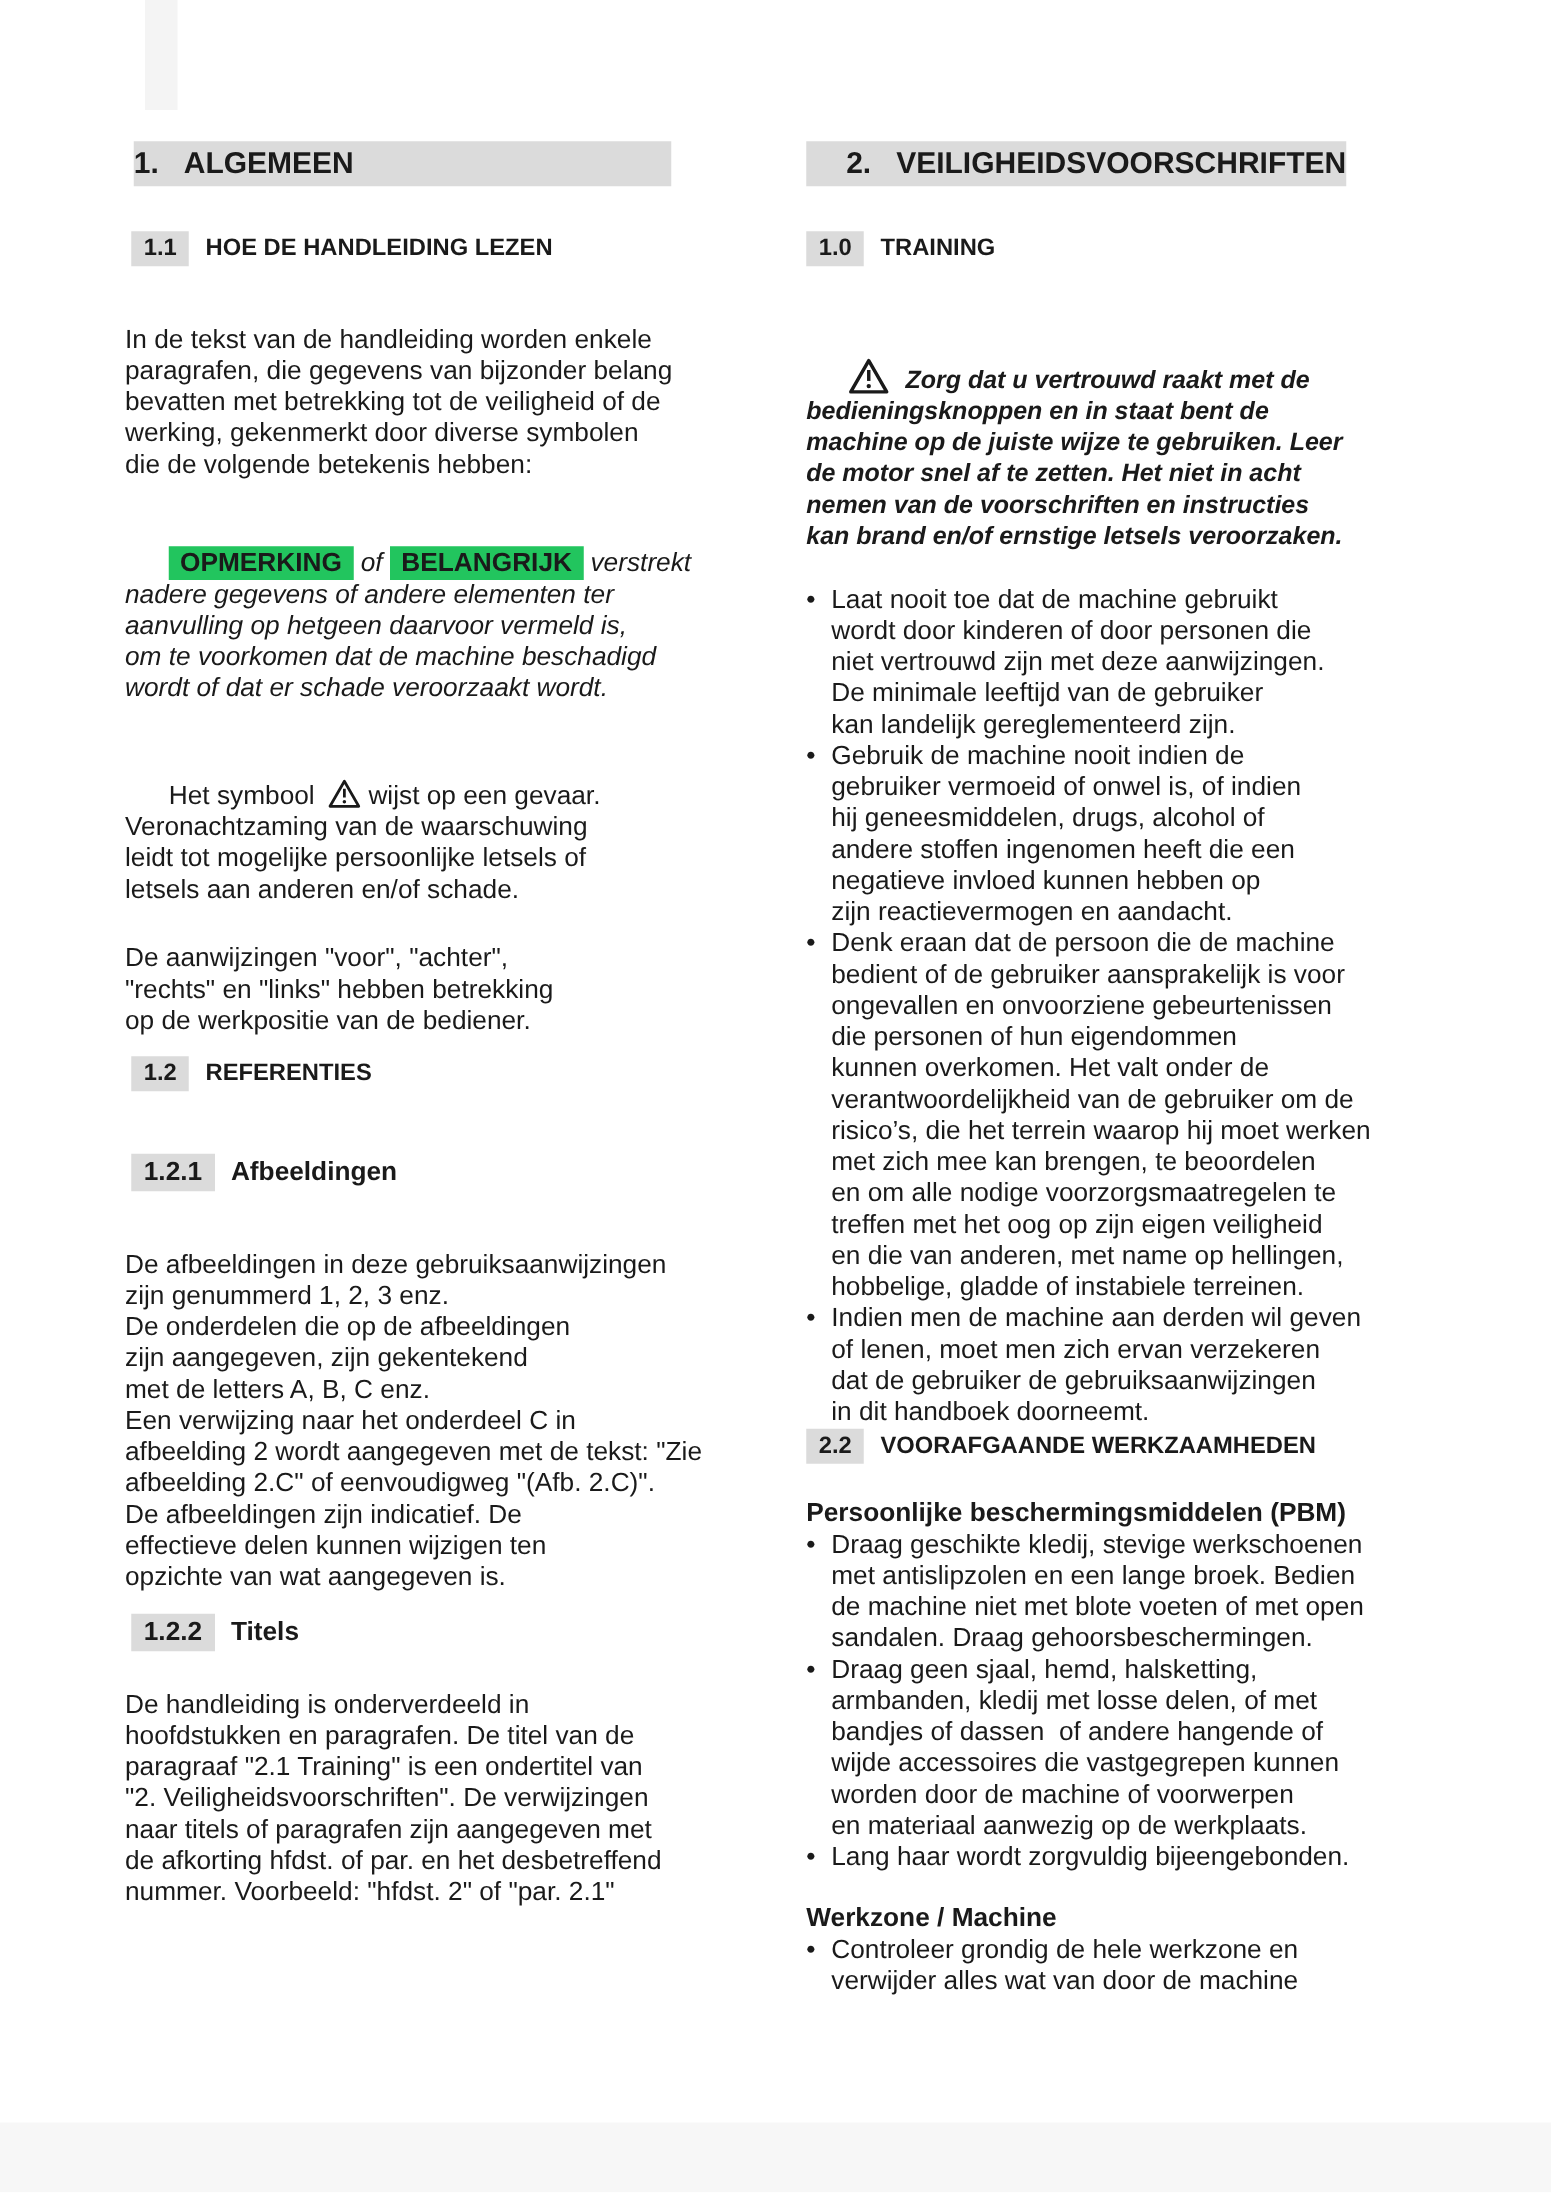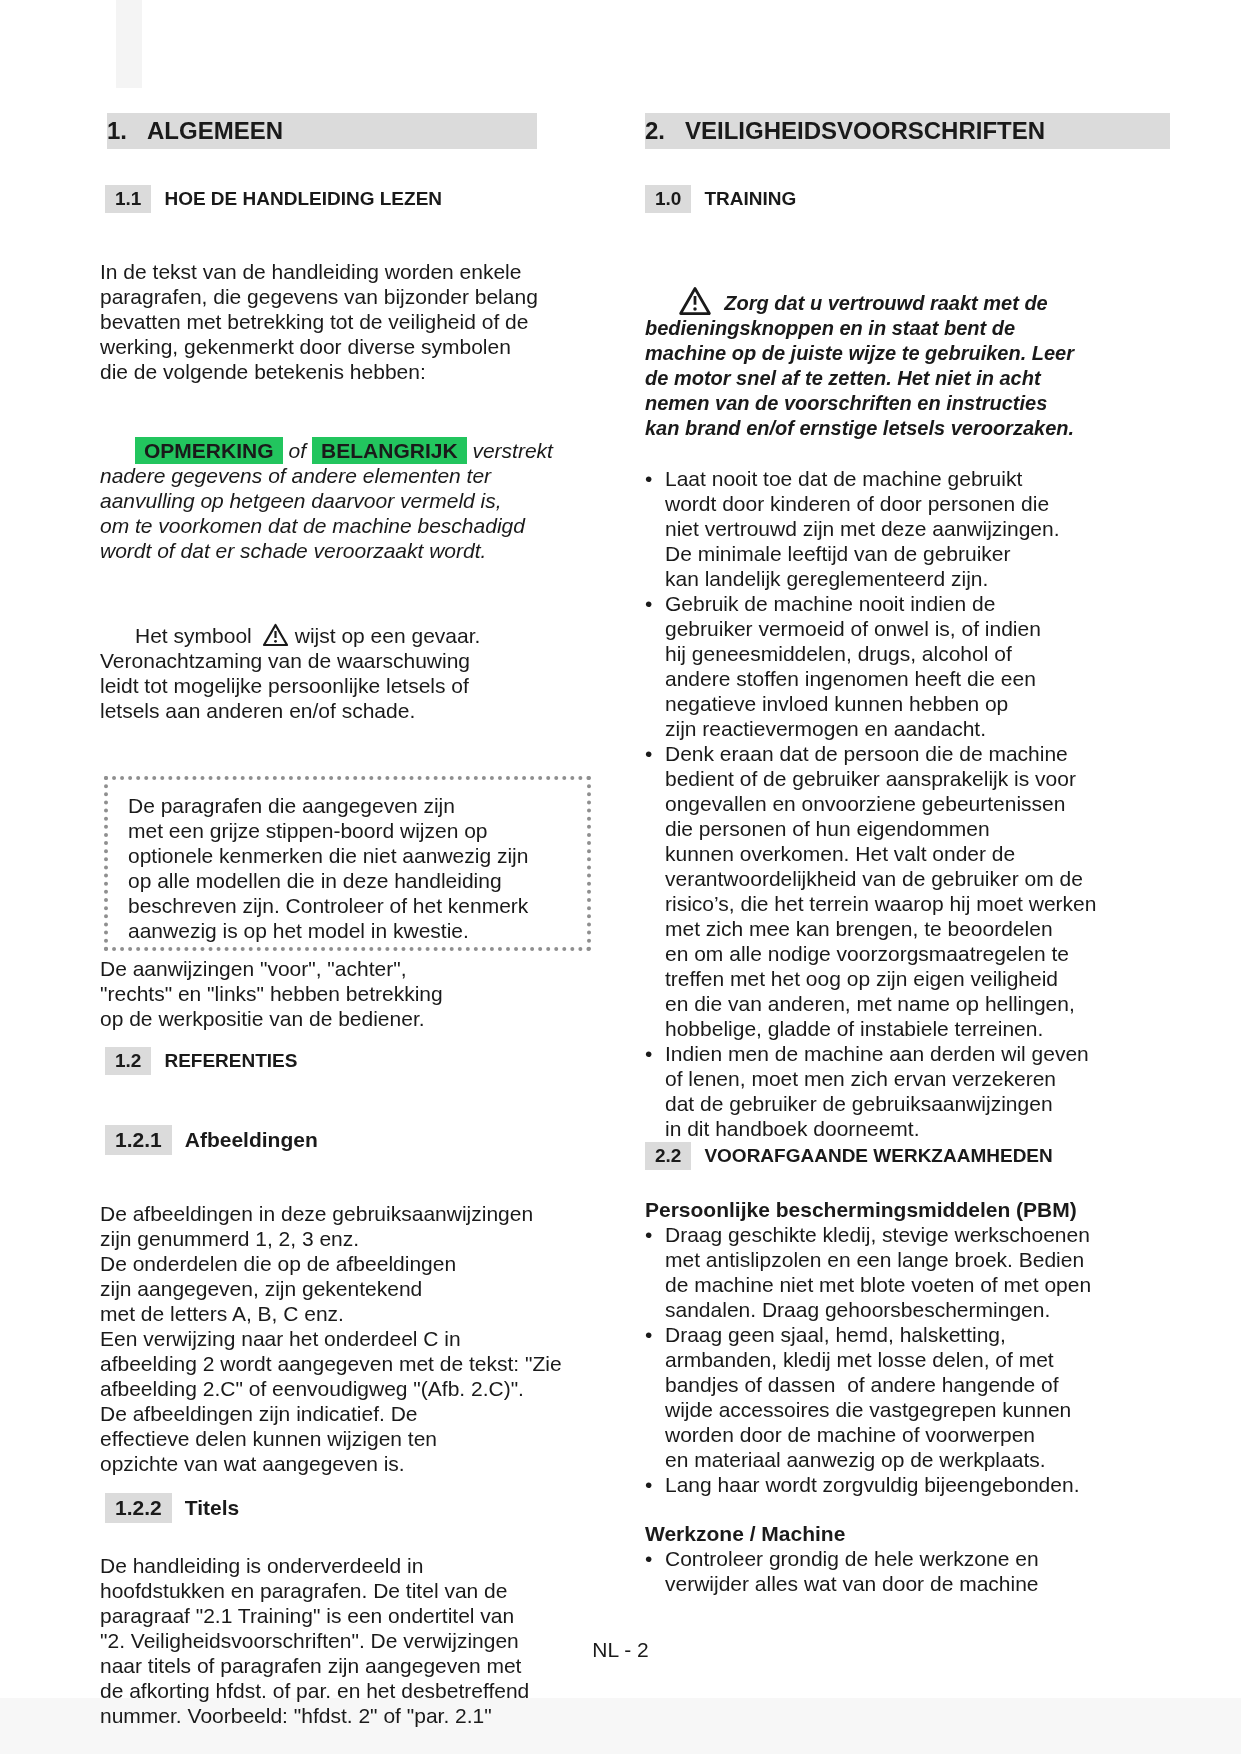--- a/index.html
+++ b/index.html
@@ -20,21 +20,21 @@
   .col-right{left:645px;width:520px;}
 
   .section-bar{
     background:#dbdbdb;
     font-size:24px;font-weight:bold;
     height:36px;line-height:36px;
     box-sizing:border-box;padding-left:0;
     white-space:nowrap;
   }
   .col-left .section-bar{width:430px;margin-left:7px;}
-  .col-right .section-bar{width:525px;}
+  .col-right .section-bar{width:432px;text-align:right;}
   .section-bar .bar-num{margin-right:20px;}
 
   .subhead{display:flex;align-items:center;font-weight:bold;}
   .subhead .num{background:#dbdbdb;padding:3px 10px;flex:0 0 auto;}
   .subhead .title{padding:3px 0;}
   .subhead.lvl2{font-size:19px;}
   .subhead.lvl3{font-size:21px;}
   .col-left .subhead{margin-left:5px;}
   .subhead .num{margin-right:13px;}
 
@@ -136,26 +136,20 @@
       <span>Het symbool</span><svg class="tri-icon" width="27" height="24" viewBox="0 0 27 24">
           <path d="M13.5 2 L25 22 H2 Z" fill="none" stroke="#1a1a1a" stroke-width="2.2" stroke-linejoin="round"></path>
           <rect x="12.4" y="8" width="2.2" height="7" fill="#1a1a1a"></rect>
           <circle cx="13.5" cy="18.3" r="1.4" fill="#1a1a1a"></circle>
         </svg><span>wijst op een gevaar.
 Veronachtzaming van de waarschuwing
 leidt tot mogelijke persoonlijke letsels of
 letsels aan anderen en/of schade.</span>
     </div>
 
-    <div class="dotted-box mt-box">De paragrafen die aangegeven zijn
-met een grijze stippen-boord wijzen op
-optionele kenmerken die niet aanwezig zijn
-op alle modellen die in deze handleiding
-beschreven zijn. Controleer of het kenmerk
-aanwezig is op het model in kwestie.</div>
 
     <div class="para mt-p2">De aanwijzingen "voor", "achter",
 "rechts" en "links" hebben betrekking
 op de werkpositie van de bediener.</div>
 
     <div class="subhead lvl2 mt-h12">
       <span class="num">1.2</span>
       <span class="title">REFERENTIES</span>
     </div>
 
@@ -292,15 +286,14 @@
     <ul class="bullets mt-b3">
       <li>
           <span class="marker"></span>
           <span class="li-text">Controleer grondig de hele werkzone en
 verwijder alles wat van door de machine</span>
         </li>
     </ul>
 
   </div>
 
-  <div class="footer">NL - 2</div>
 
 </div>
 
 </body></html>

